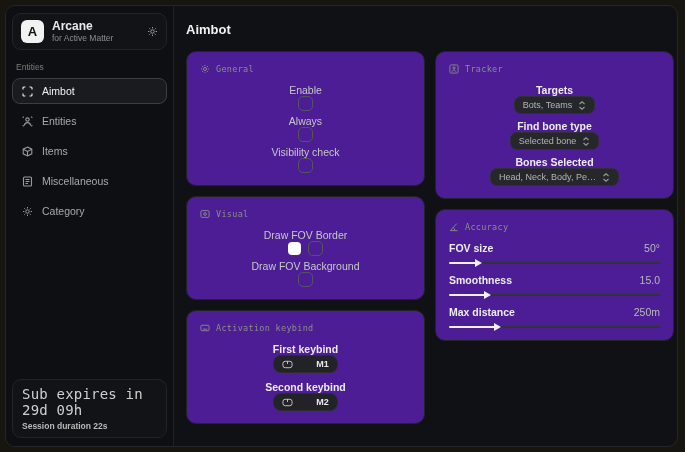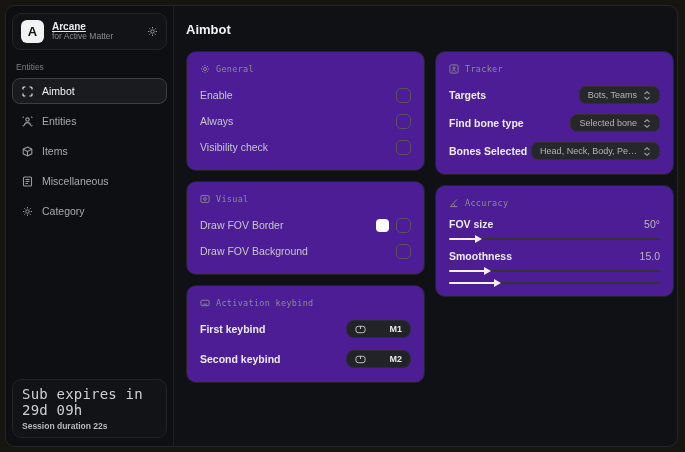--- a/index.html
+++ b/index.html
@@ -34,21 +34,21 @@
     height: 37px;
   }
   .logo {
     width: 23px; height: 23px; border-radius: 6px;
     background: #f2f2f2; color: #111;
     font-weight: bold; font-size: 13px;
     display: flex; align-items: center; justify-content: center;
     flex: 0 0 23px;
   }
   .brand-text { flex: 1; line-height: 1.15; }
-  .brand-title { color: #eaeaea; font-size: 10px; font-weight: bold; text-decoration: underline; }
+  .brand-title { color: #eaeaea; font-size: 12px; font-weight: bold; }
   .brand-sub { color: #8d8d8d; font-size: 8.5px; }
   .brand-gear { color: #9a9a9a; display: flex; }
   .category-label { color: #7d7d7d; font-size: 8.5px; margin: 12px 4px 6px 4px; }
   .nav { display: flex; flex-direction: column; gap: 4px; }
   .nav-item {
     display: flex; align-items: center; gap: 9px;
     color: #a9a9a9; font-size: 10.5px;
     padding: 6px 9px; border-radius: 8px;
     border: 1px solid transparent;
     cursor: default; height: 26px;
@@ -88,20 +88,21 @@
     color: #8c8c8c;
     font-family: "DejaVu Sans Mono", monospace;
     font-size: 8.5px;
     margin: 2px 0 10px 0;
     letter-spacing: 0.3px;
   }
   .card-header .hicon { display: flex; color: #8c8c8c; }
   .row {
     display: flex; align-items: center; justify-content: space-between;
     min-height: 22px;
+    flex-direction: column;
   }
   .row + .row { margin-top: 4px; }
   .row-label { color: #c7c7c7; font-size: 10.5px; }
   .row-label.strong { color: #ececec; font-weight: bold; }
   .row-right { display: flex; align-items: center; gap: 7px; }
   .checkbox {
     width: 15px; height: 15px;
     border: 1.4px solid #55565a;
     border-radius: 5px;
     background: transparent;
@@ -389,20 +390,24 @@
               <span class="slider-value">15.0</span>
             </div>
             <div class="slider-track">
               <div class="slider-fill" style="width: 17%;">
                 <span class="slider-thumb"></span>
               </div>
             </div>
           </div>
 
           <div class="slider-block">
+            <div class="slider-head">
+              <span class="row-label strong">Max distance</span>
+              <span class="slider-value">250m</span>
+            </div>
             <div class="slider-track">
               <div class="slider-fill" style="width: 22%;">
                 <span class="slider-thumb"></span>
               </div>
             </div>
           </div>
 
         </div>
       </div>
     </div>

